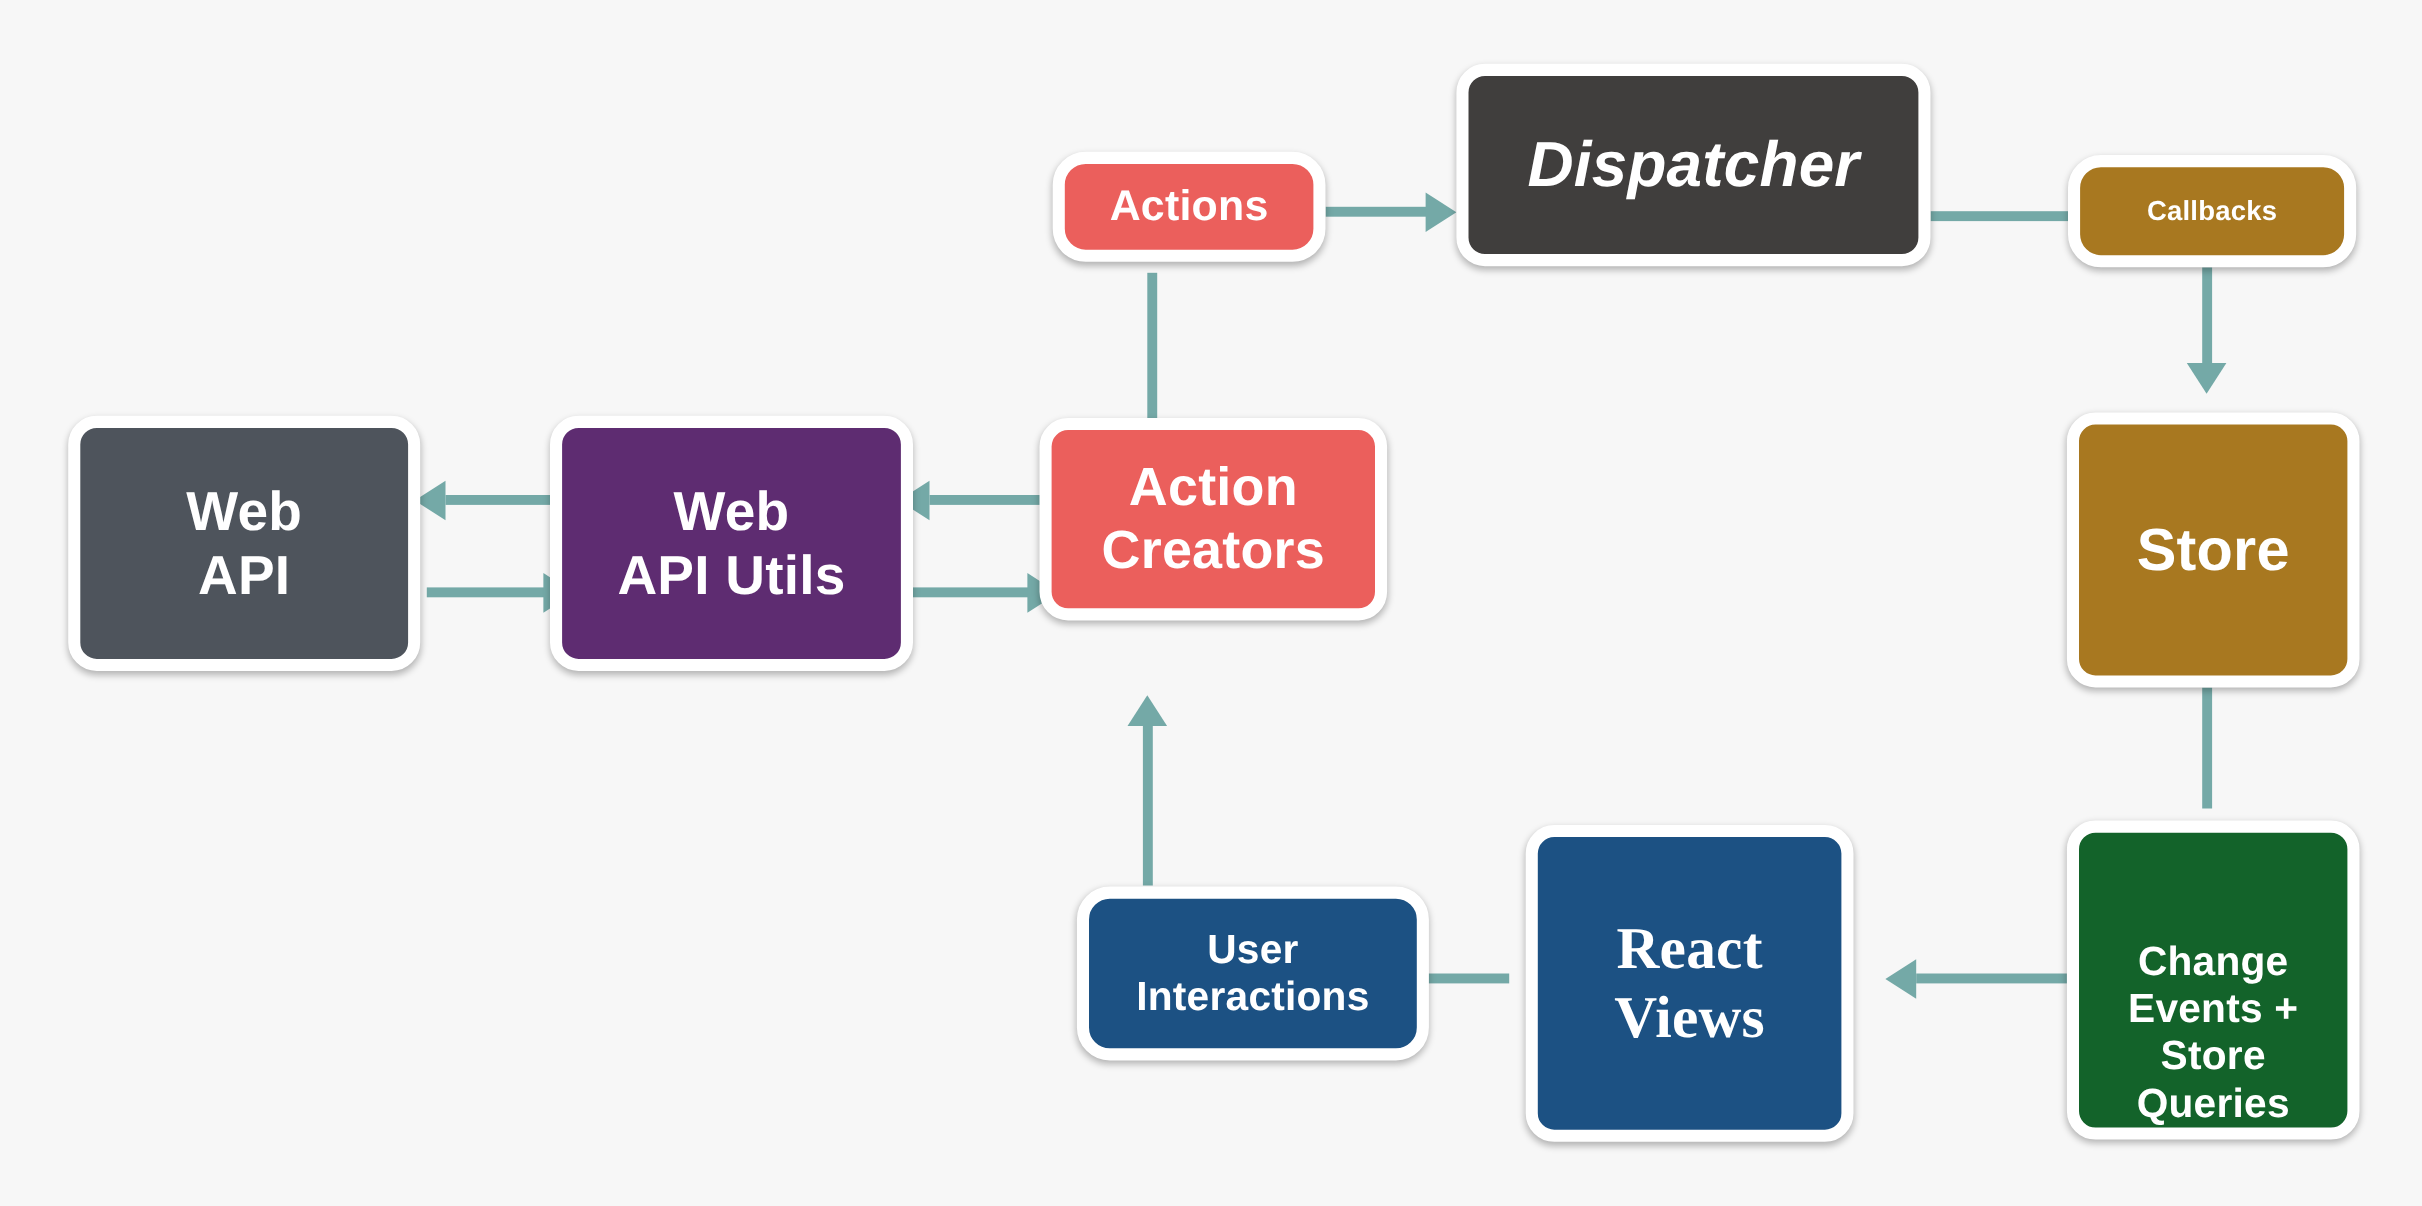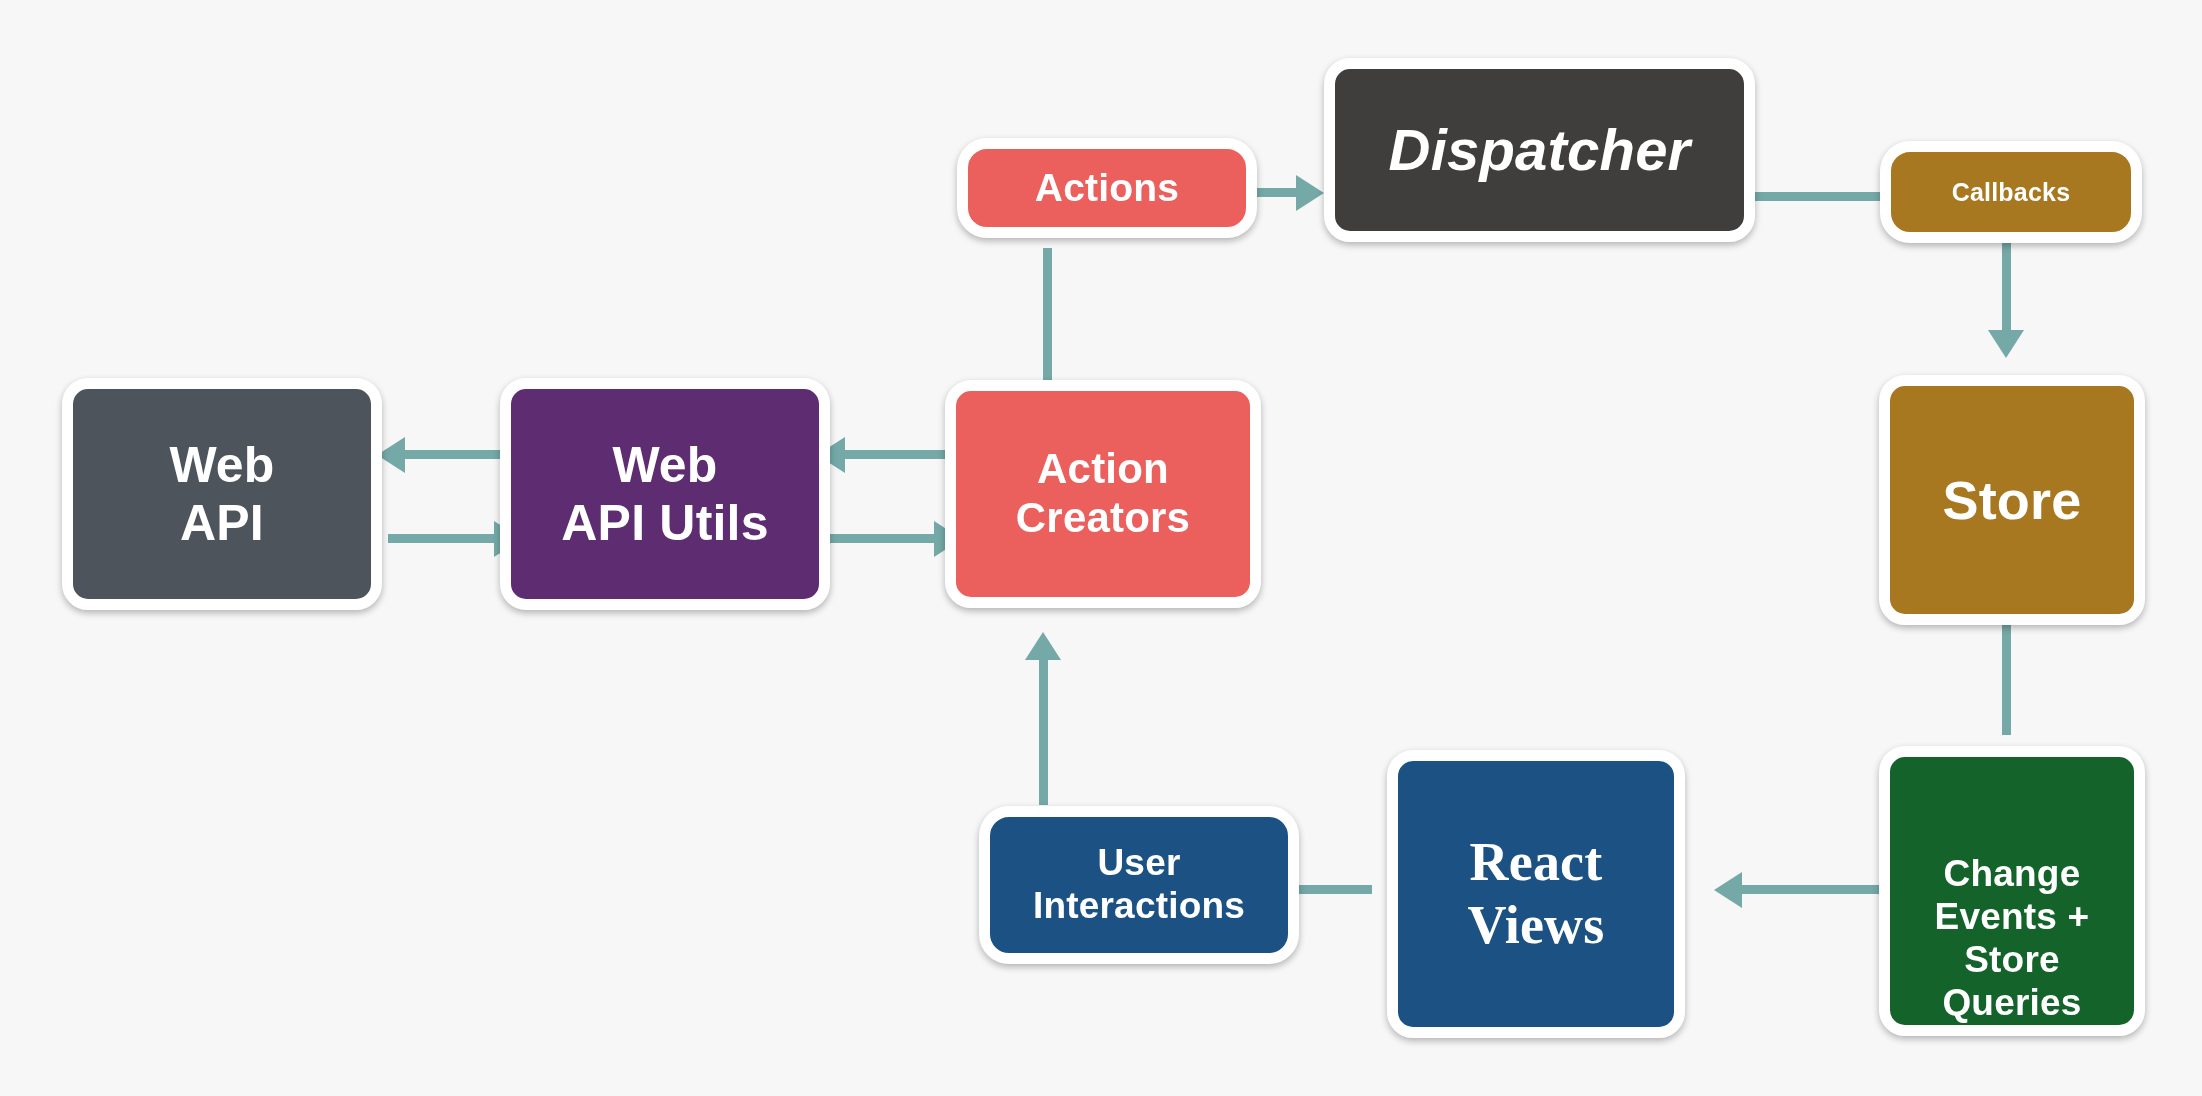--- a/index.html
+++ b/index.html
@@ -105,21 +105,21 @@
 
   <div class="edge h" style="left:828px; top:534px; width:110px;"></div>
   <div class="arrow right" style="left:934px; top:521px;"></div>
 
   <div class="edge h" style="left:405px; top:450px; width:110px;"></div>
   <div class="arrow left" style="left:377px; top:437px;"></div>
 
   <div class="edge h" style="left:388px; top:534px; width:110px;"></div>
   <div class="arrow right" style="left:494px; top:521px;"></div>
 
-  <div class="node small" style="left:957px; top:138px; width:300px; height:100px; font-size:39px;
+  <div class="node small" style="left:957px; top:138px; width:248px; height:100px; font-size:39px;
               background:#eb5f5c;">
     <span>Actions</span>
   </div>
 
   <div class="node" style="left:1324px; top:58px; width:431px; height:184px; font-size:58px;
               background:#403e3d;font-style:italic;">
     <span>Dispatcher</span>
   </div>
 
   <div class="node small" style="left:1880px; top:141px; width:262px; height:102px; font-size:25px;
@@ -145,21 +145,21 @@
     <span>React
 Views</span>
   </div>
 
   <div class="node small" style="left:947px; top:806px; width:320px; height:158px; font-size:37px;
               background:#1c5183;margin-left:32px;">
     <span>User
 Interactions</span>
   </div>
 
-  <div class="node" style="left:945px; top:380px; width:316px; height:228px; font-size:42px;
+  <div class="node" style="left:945px; top:380px; width:316px; height:184px; font-size:49px;
               background:#eb5f5c;">
     <span>Action
 Creators</span>
   </div>
 
   <div class="node" style="left:500px; top:378px; width:330px; height:232px; font-size:50px;
               background:#5e2c71;">
     <span>Web
 API Utils</span>
   </div>

